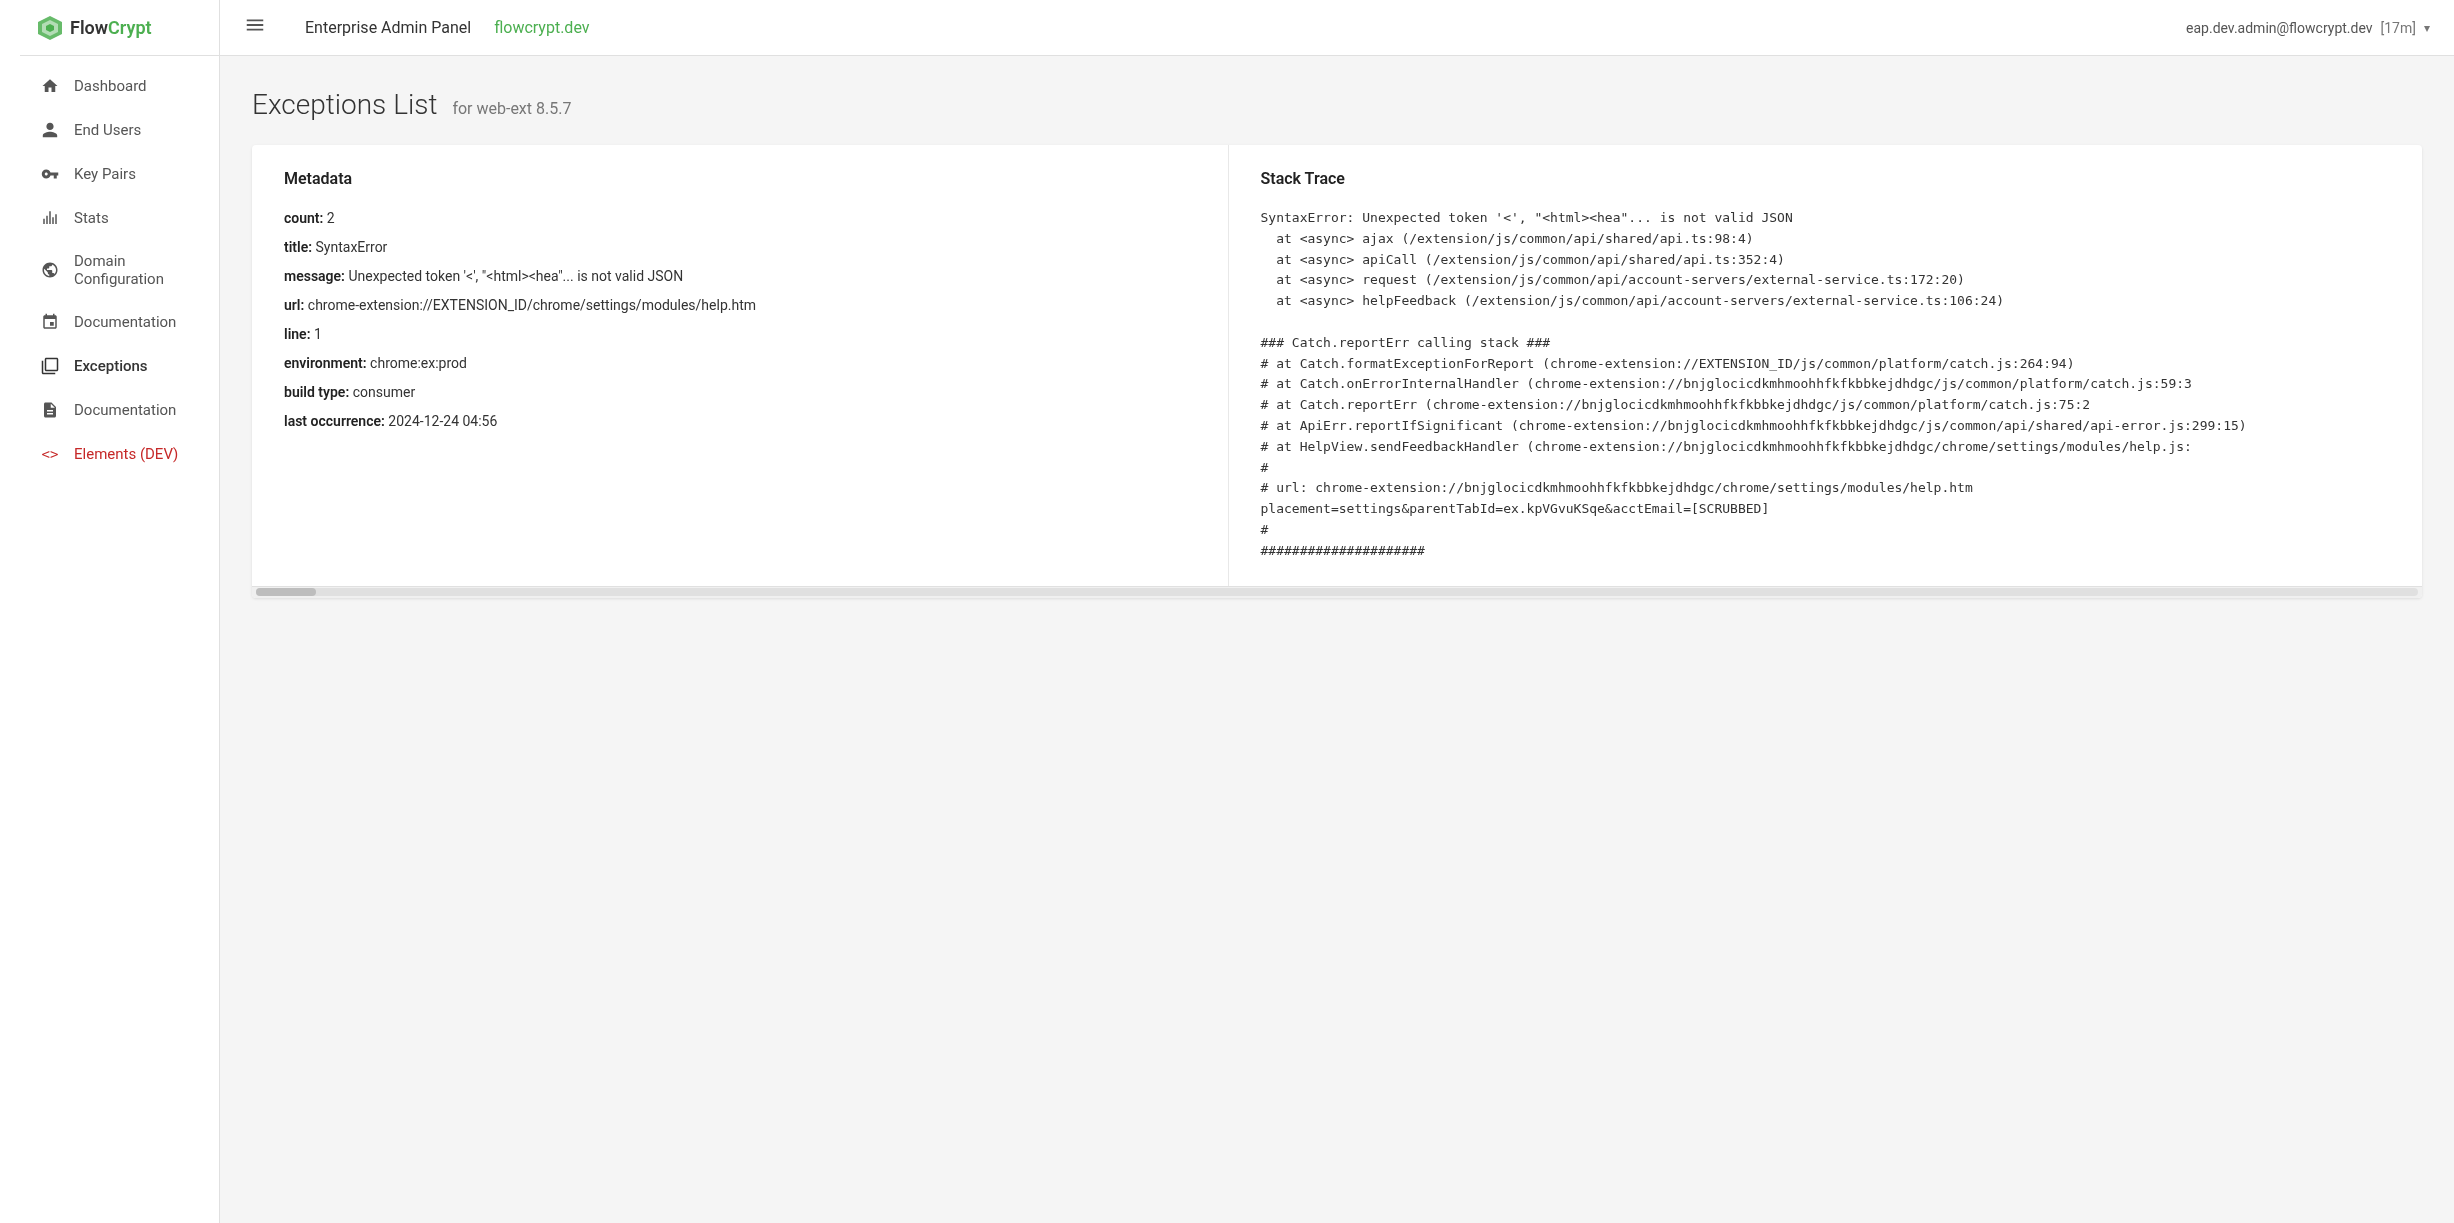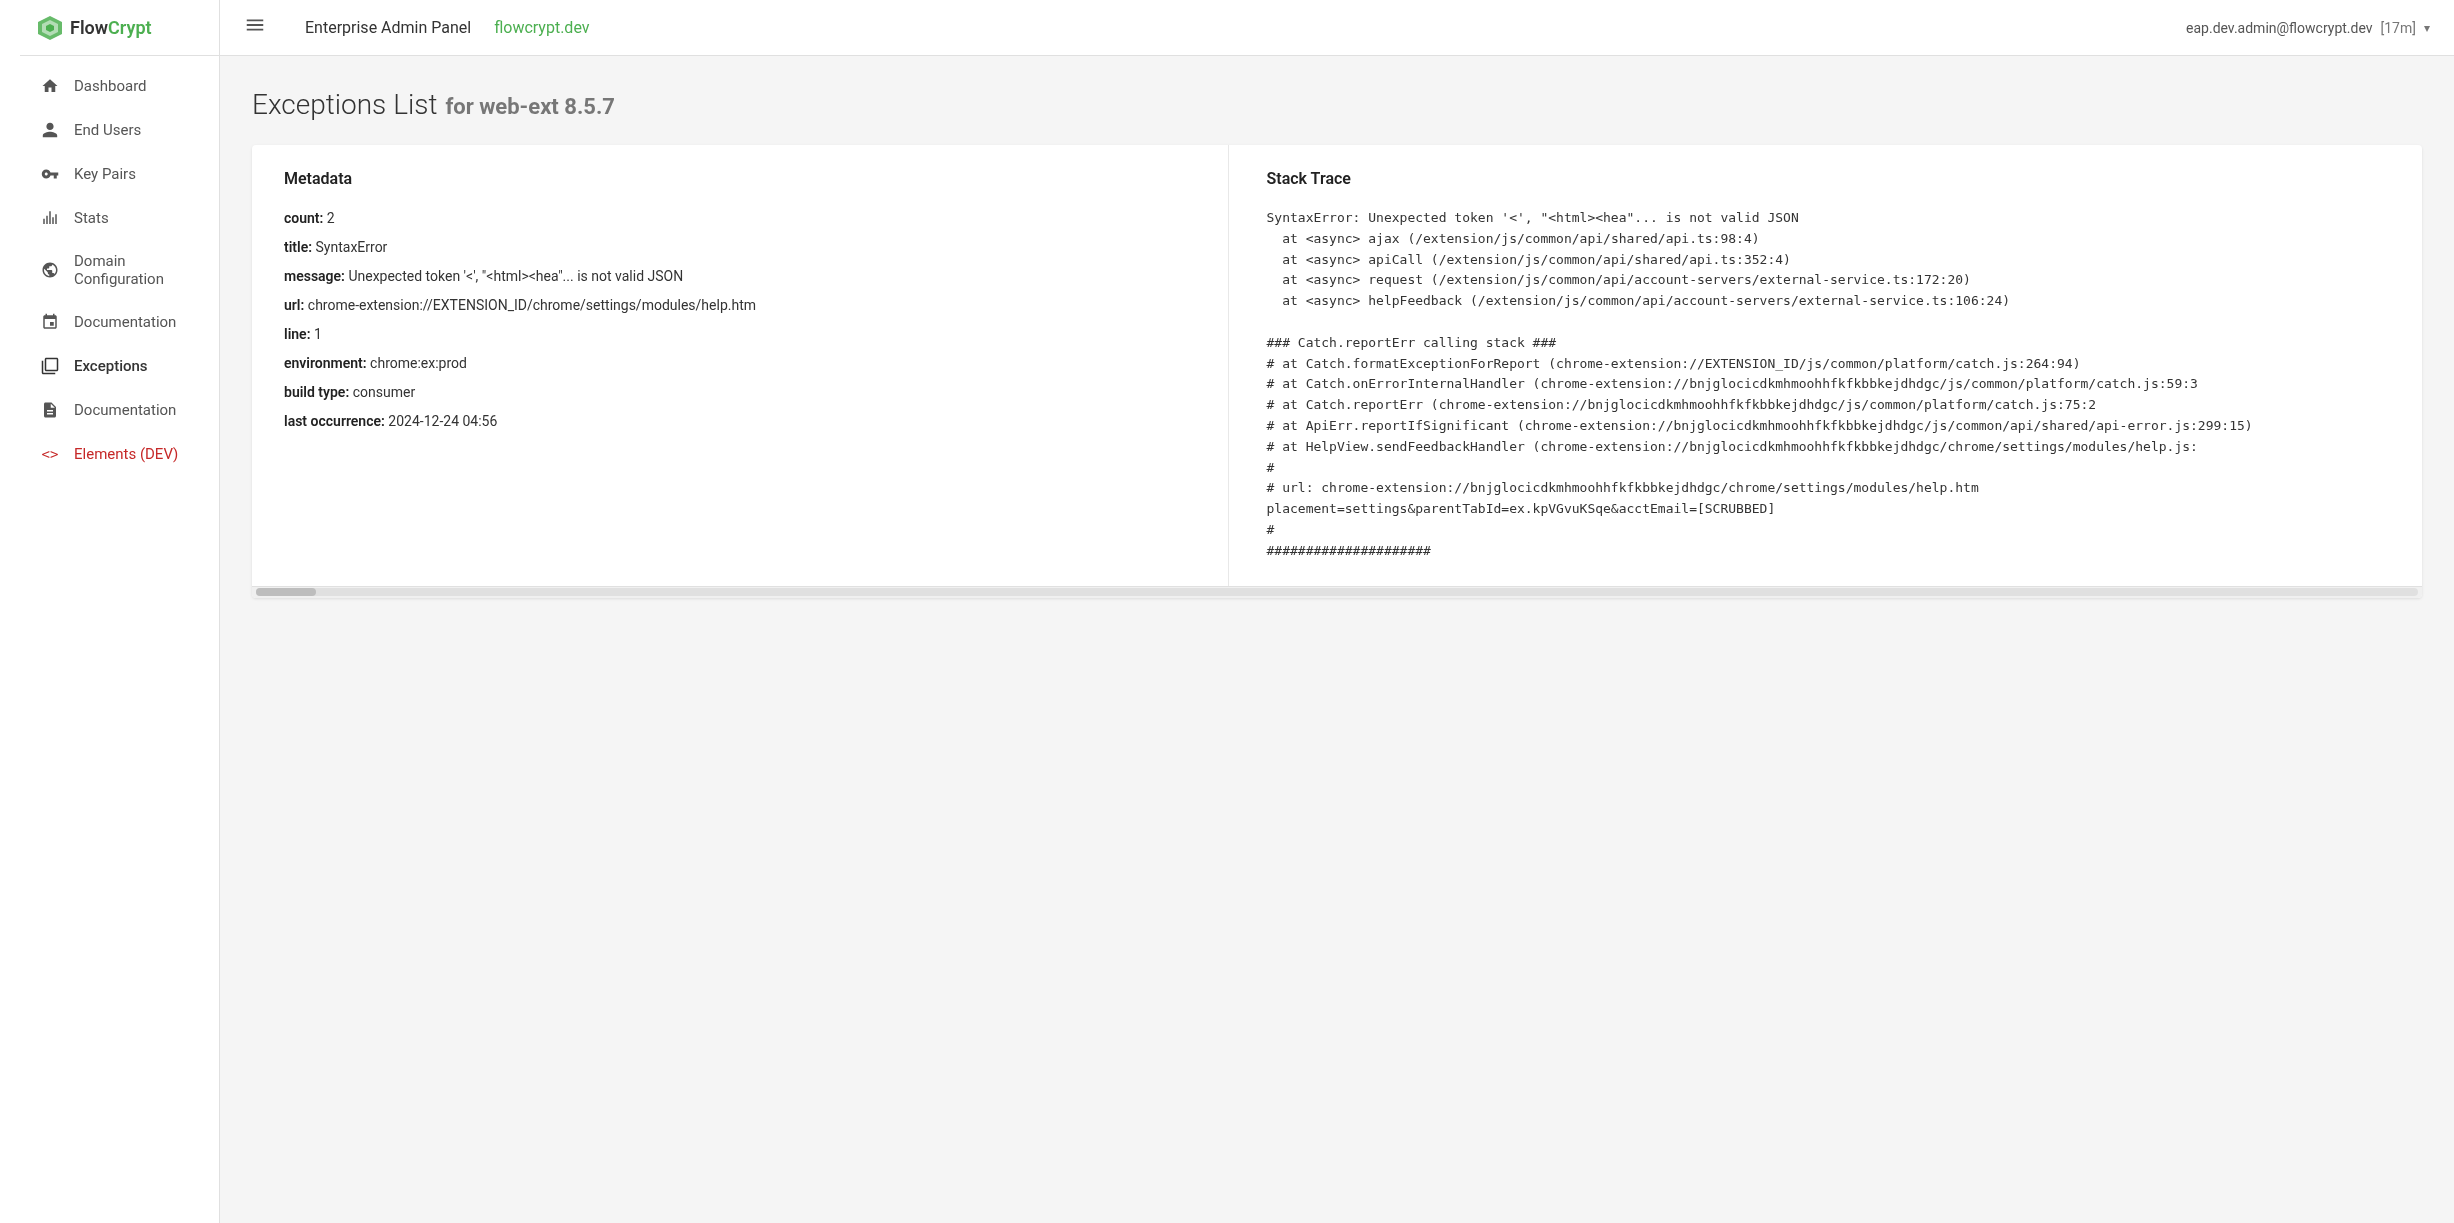--- a/index.html
+++ b/index.html
@@ -120,37 +120,37 @@
       background: #f5f5f5;
     }
 
     #page-title {
       font-size: 28px;
       font-weight: 300;
       color: #333;
       margin-bottom: 24px;
     }
     #page-title span.subtitle {
-      font-size: 22px;
-      font-weight: 700;
+      font-size: 16px;
+      font-weight: 400;
       color: #777;
-      margin-left: 8px;
+      margin-left: 15px;
     }
 
     
     .card {
       background: #fff;
       border-radius: 4px;
       box-shadow: 0 1px 3px rgba(0,0,0,0.1);
       overflow: hidden;
     }
 
     .card-inner {
       display: flex;
-      gap: 14px;
+      gap: 8px;
     }
 
     .col-metadata {
       width: 45%;
       padding: 24px 32px;
       border-right: 1px solid #e8e8e8;
     }
 
     .col-stacktrace {
       flex: 1;

